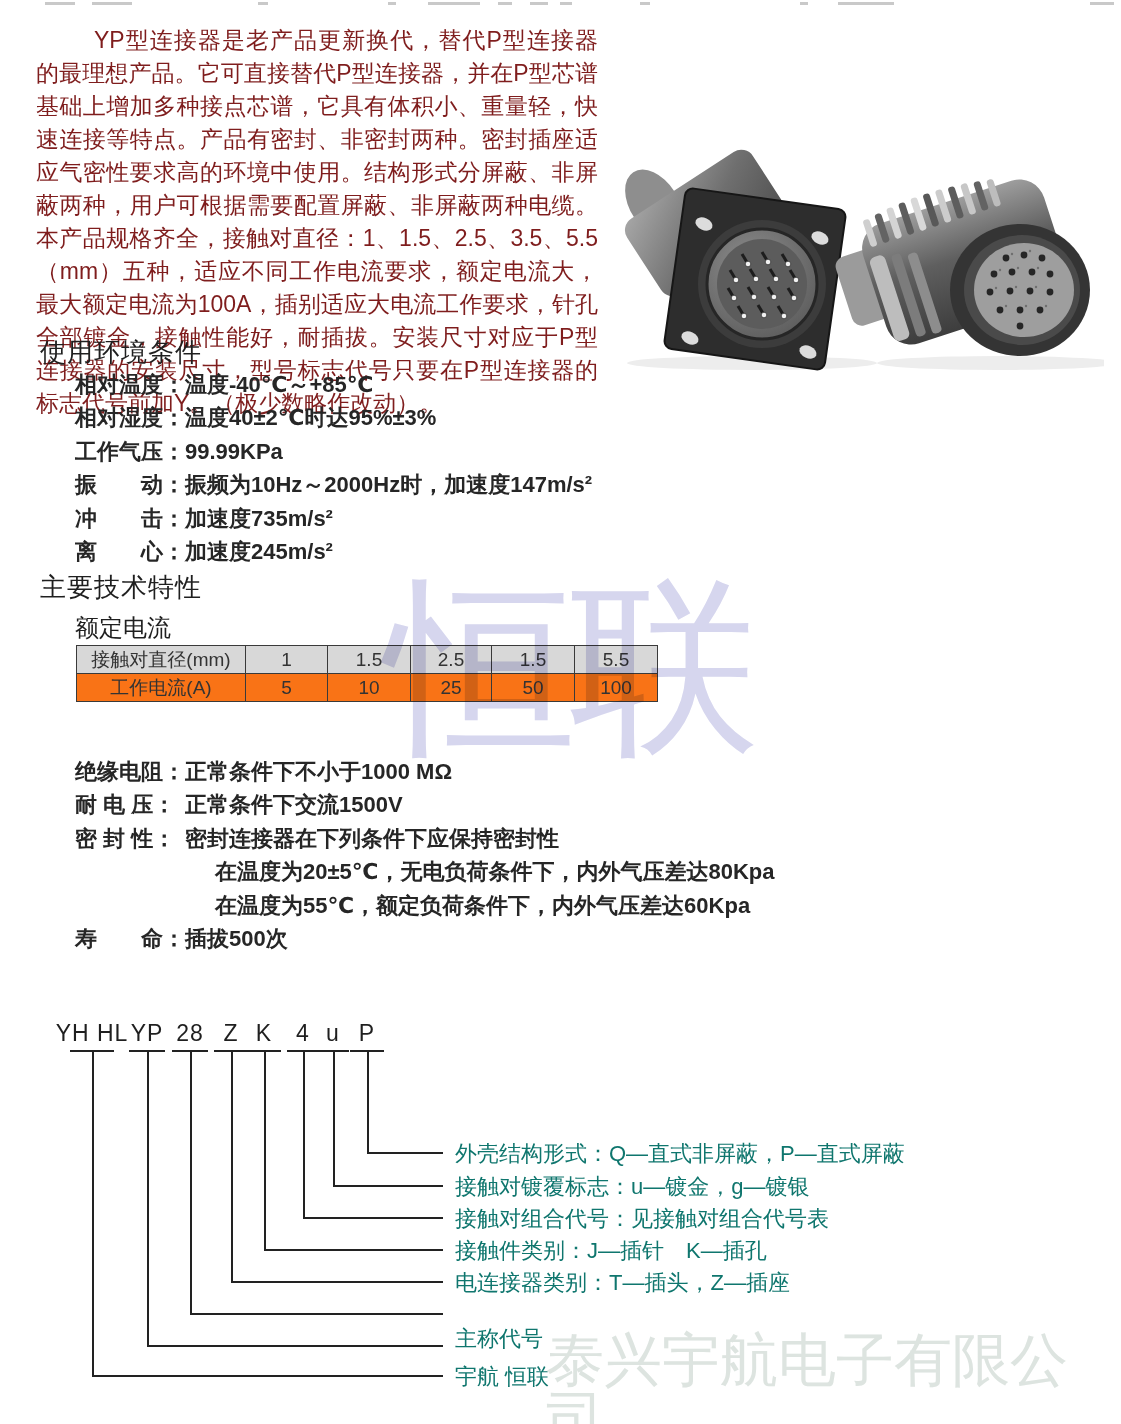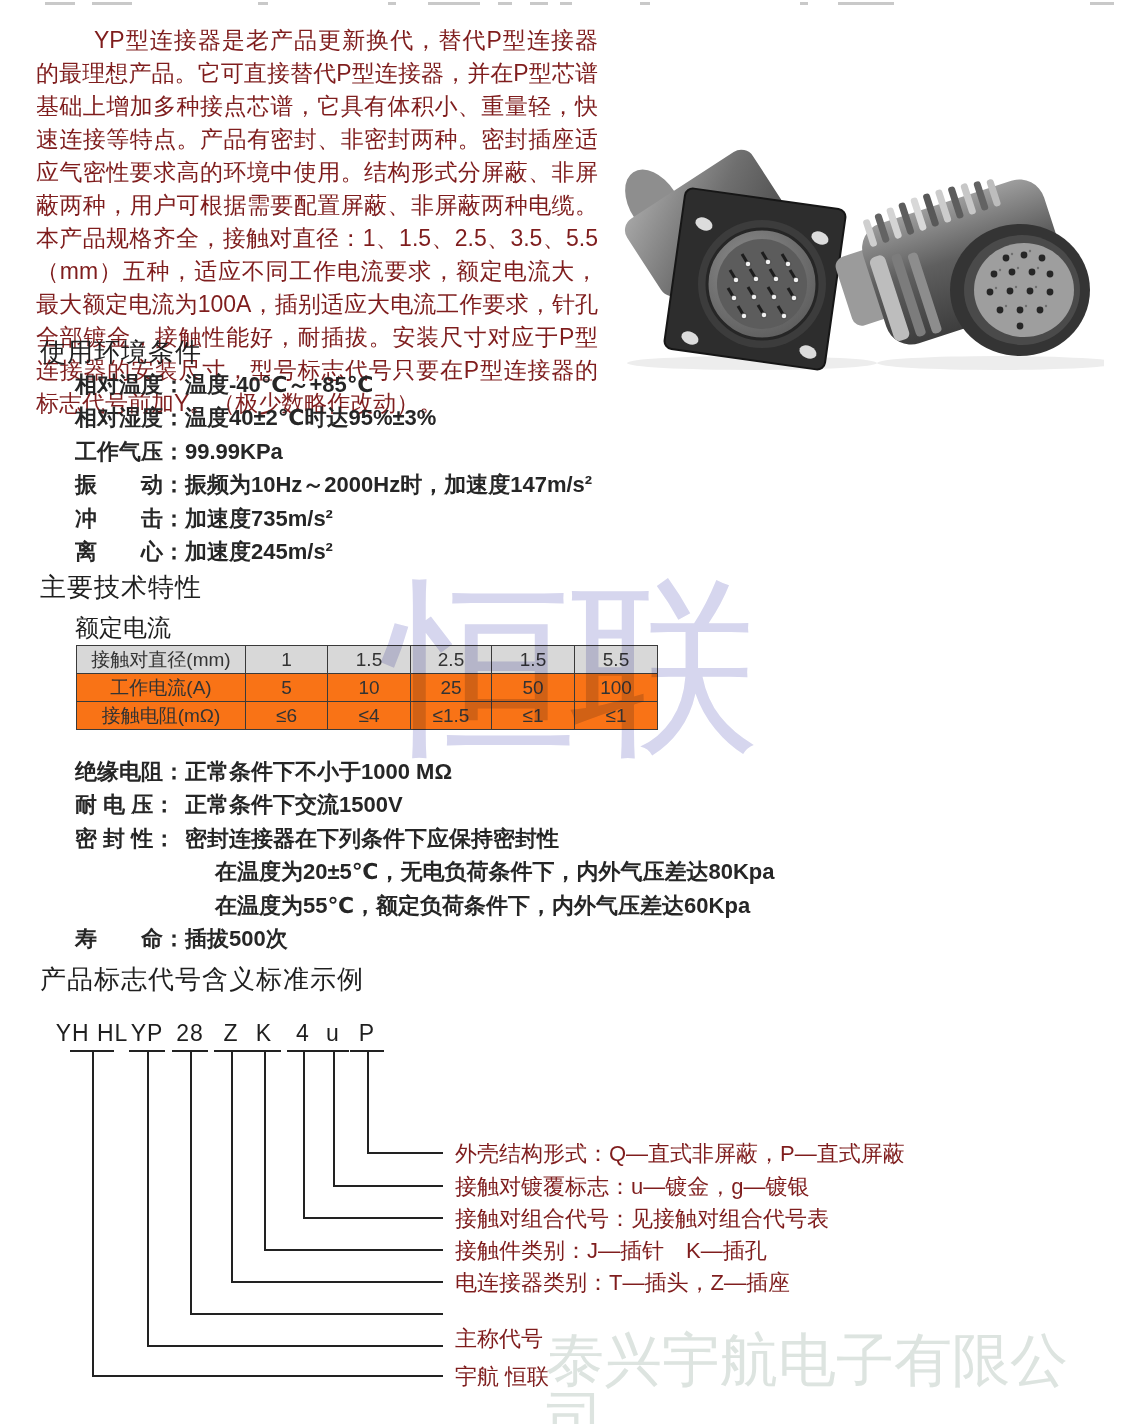--- a/index.html
+++ b/index.html
@@ -28,21 +28,21 @@
   table.rated tr.head td{background:#d8d8d8;}
   table.rated tr.body td{background:#f97316;}
   
   .diagram{position:absolute;left:0;top:1018px;width:1121px;height:406px;}
   .tok{position:absolute;top:2px;width:90px;text-align:center;font-size:23px;color:#1f1f1f;
        letter-spacing:1px;white-space:nowrap;}
   .ul,.vl,.hl{position:absolute;background:#222;}
   .ul{top:32px;height:2px;}
   .vl{width:1.5px;top:34px;}
   .hl{height:1.5px;}
-  .dlabel{position:absolute;left:455px;font-size:22px;color:#7f1d1d;white-space:nowrap;}
+  .dlabel{position:absolute;left:455px;font-size:22px;color:#0f766e;white-space:nowrap;}
   
   .wm-center{position:absolute;left:386px;top:574px;font-family:"Liberation Serif","DejaVu Serif",serif;
              font-size:190px;line-height:1;color:#d6d6ee;letter-spacing:-6px;
              mix-blend-mode:multiply;z-index:6;pointer-events:none;}
   .wm-bottom{position:absolute;left:546px;top:1332px;font-family:"Liberation Serif","DejaVu Serif",serif;
              font-size:58px;line-height:1;color:#dde4e0;letter-spacing:0;z-index:6;pointer-events:none;}
 </style>
 </head>
 <body>
 
@@ -223,41 +223,32 @@
       <td>5.5</td>
     </tr>
     <tr class="body">
       <td>工作电流(A)</td>
       <td>5</td>
       <td>10</td>
       <td>25</td>
       <td>50</td>
       <td>100</td>
     </tr>
-    <tr class="body">
-      <td>接触电阻(mΩ)</td>
-      <td>≤6</td>
-      <td>≤4</td>
-      <td>≤1.5</td>
-      <td>≤1</td>
-      <td>≤1</td>
-    </tr>
   </tbody>
     </table>
 
   <div class="speclist" style="top:755px">
     <div class="row"><span class="lbl">绝缘电阻：</span><span>正常条件下不小于1000 MΩ</span></div>
     <div class="row"><span class="lbl">耐 电 压：</span><span>正常条件下交流1500V</span></div>
     <div class="row"><span class="lbl">密 封 性：</span><span>密封连接器在下列条件下应保持密封性</span></div>
     <div class="row pad140"><span>在温度为20±5℃，无电负荷条件下，内外气压差达80Kpa</span></div>
     <div class="row pad140"><span>在温度为55℃，额定负荷条件下，内外气压差达60Kpa</span></div>
     <div class="row"><span class="lbl">寿　　命：</span><span>插拔500次</span></div>
   </div>
 
-  <div class="h1" style="top:962px">产品标志代号含义标准示例</div>
 
   <div class="diagram">
 
     <div class="tok" style="left:47px">YH HL</div>
     <div class="tok" style="left:102px">YP</div>
     <div class="tok" style="left:145px">28</div>
     <div class="tok" style="left:186px">Z</div>
     <div class="tok" style="left:219px">K</div>
     <div class="tok" style="left:258px">4</div>
     <div class="tok" style="left:288px">u</div>

